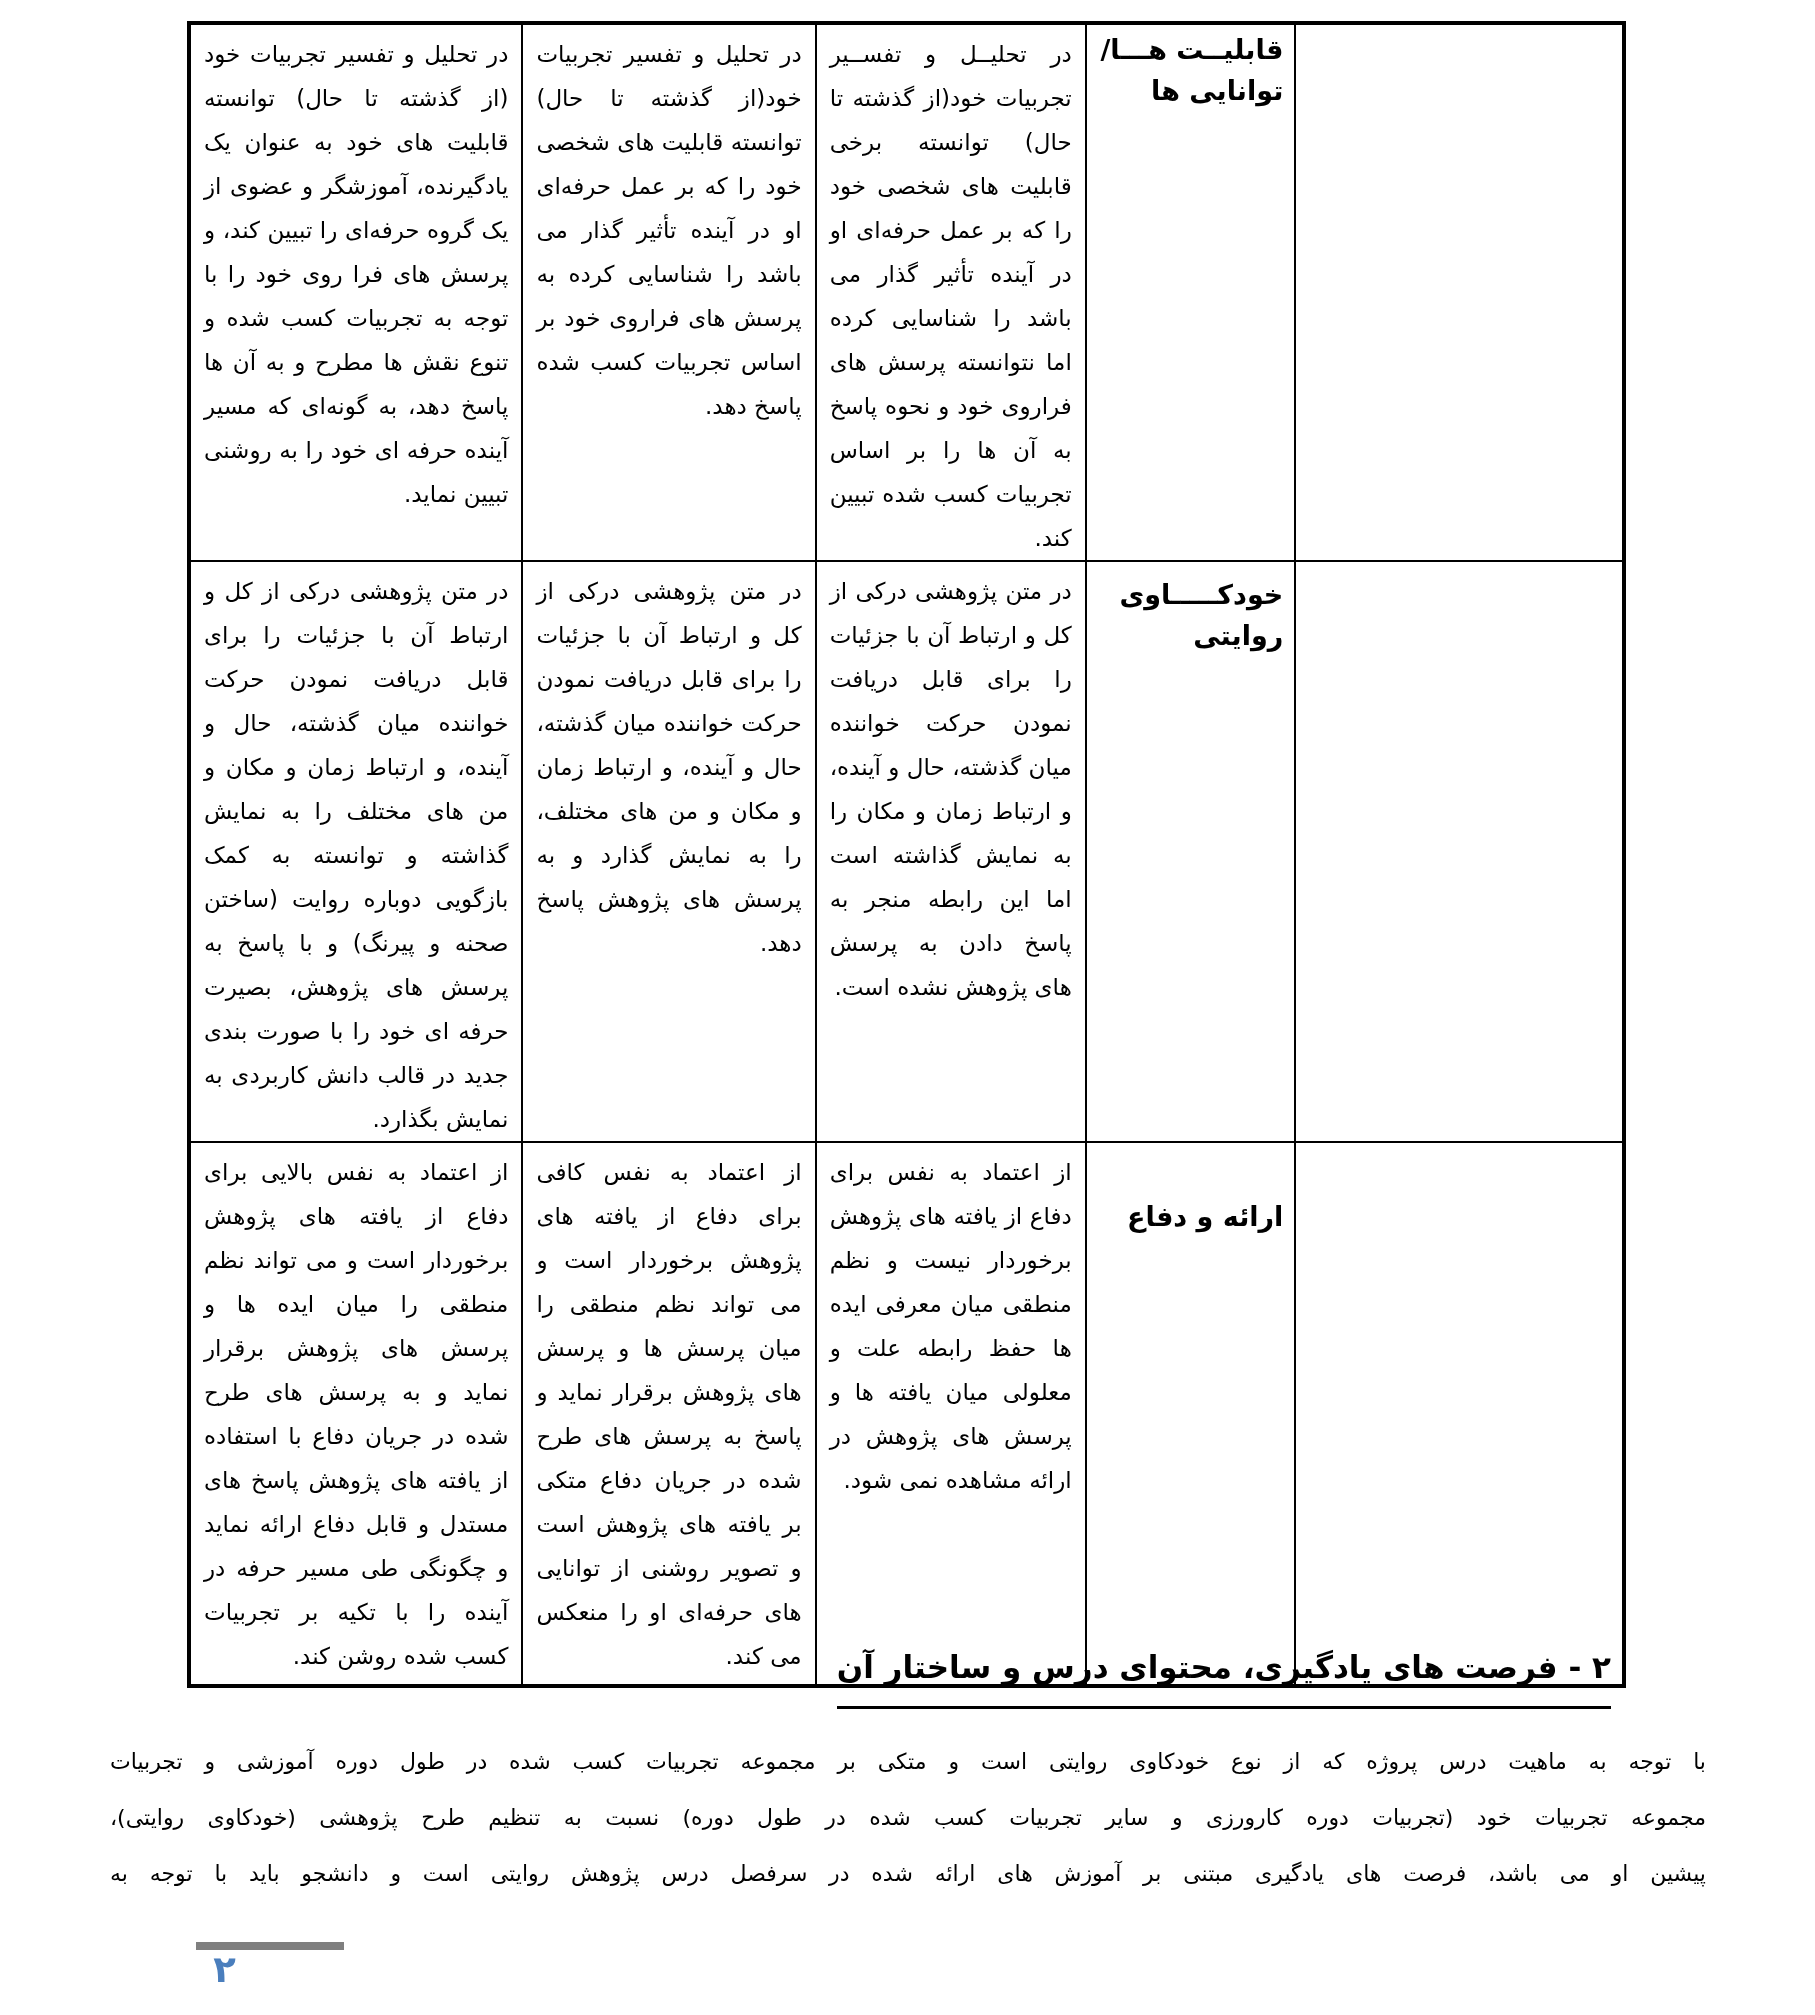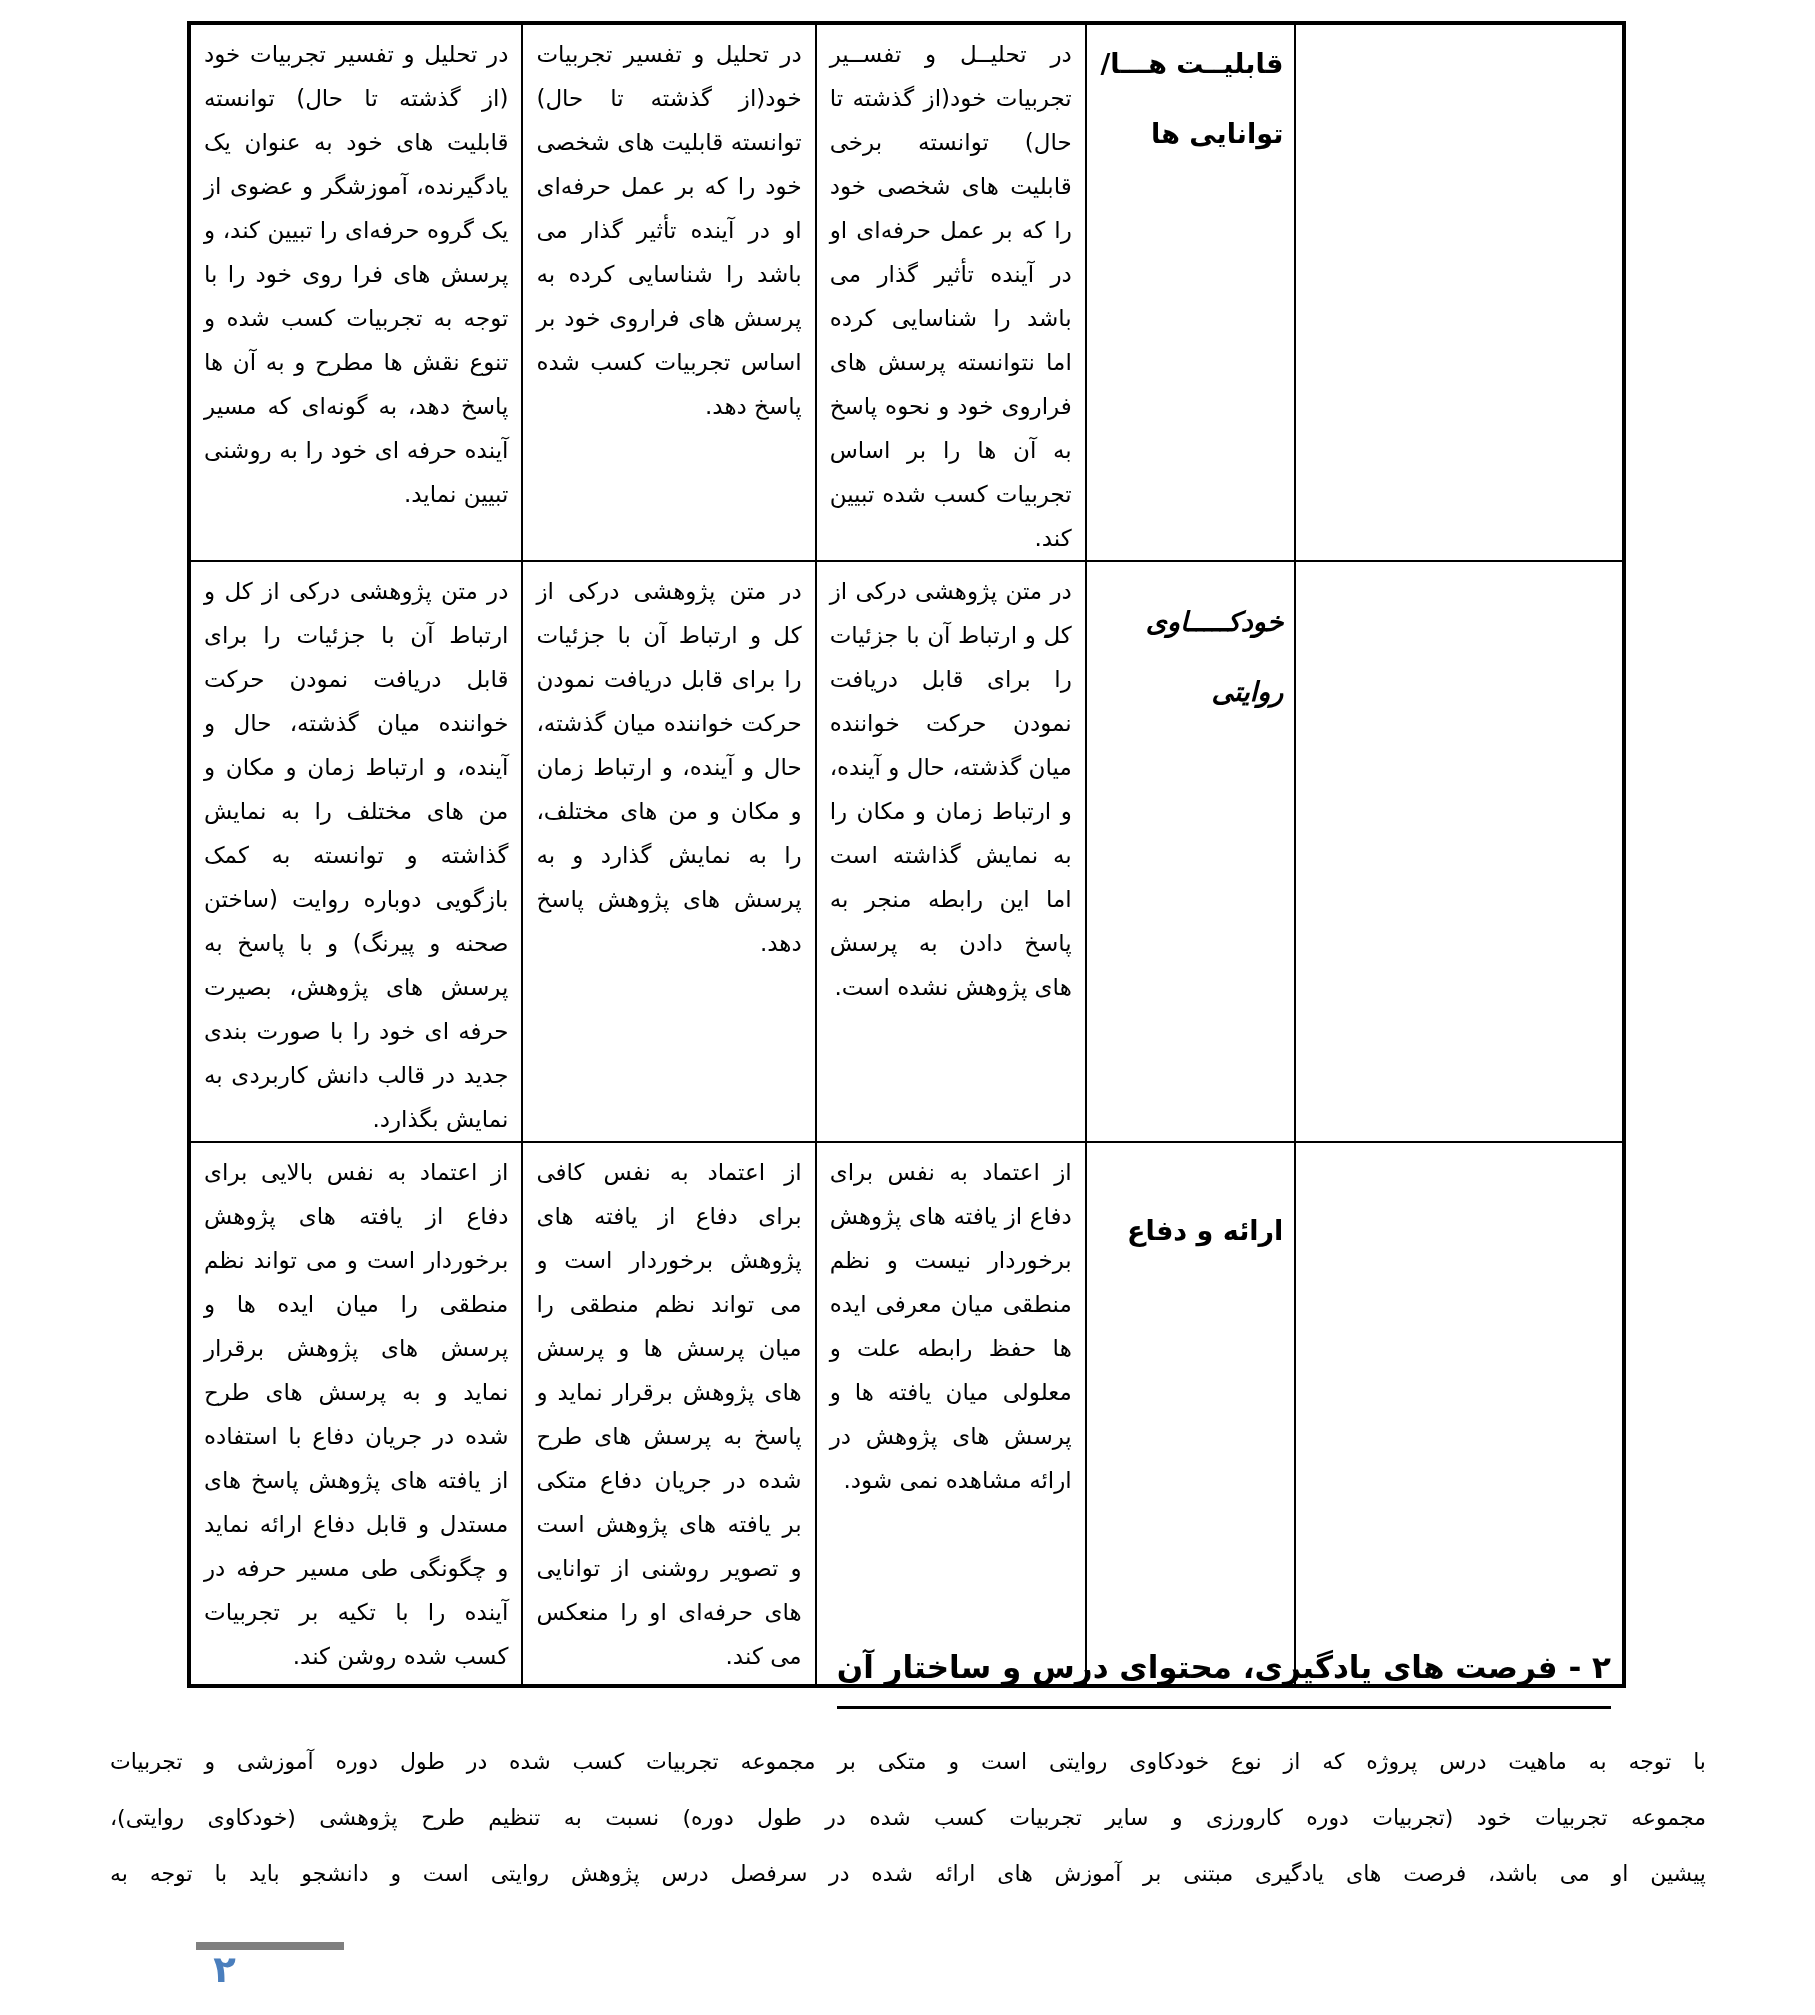--- a/index.html
+++ b/index.html
@@ -37,27 +37,27 @@
   td.body-cell .txt{
     padding:7.3px 13px 0 13px;
     font-size:23px;
     line-height:44px;
     text-align:justify;
     direction:rtl;
   }
   td.col-label .lbl{
     font-weight:bold;
     font-size:27px;
-    line-height:70px;
+    line-height:41px;
     padding:4.4px 10.3px 0 5.9px;
     text-align:right;
     white-space:pre-line;
     direction:rtl;
   }
-  tr.r2 td.col-label .lbl{padding-top:25px;font-style:italic;}
+  tr.r2 td.col-label .lbl{padding-top:12px;}
   tr.r3 td.col-label .lbl{padding-top:53px;}
   
   .section-heading{
     position:absolute; right:205px; top:1649px;
     direction:rtl;
     font-weight:bold;
     font-size:31px;
     display:inline-block;
     padding-bottom:21px;
     border-bottom:3.7px solid #000;

